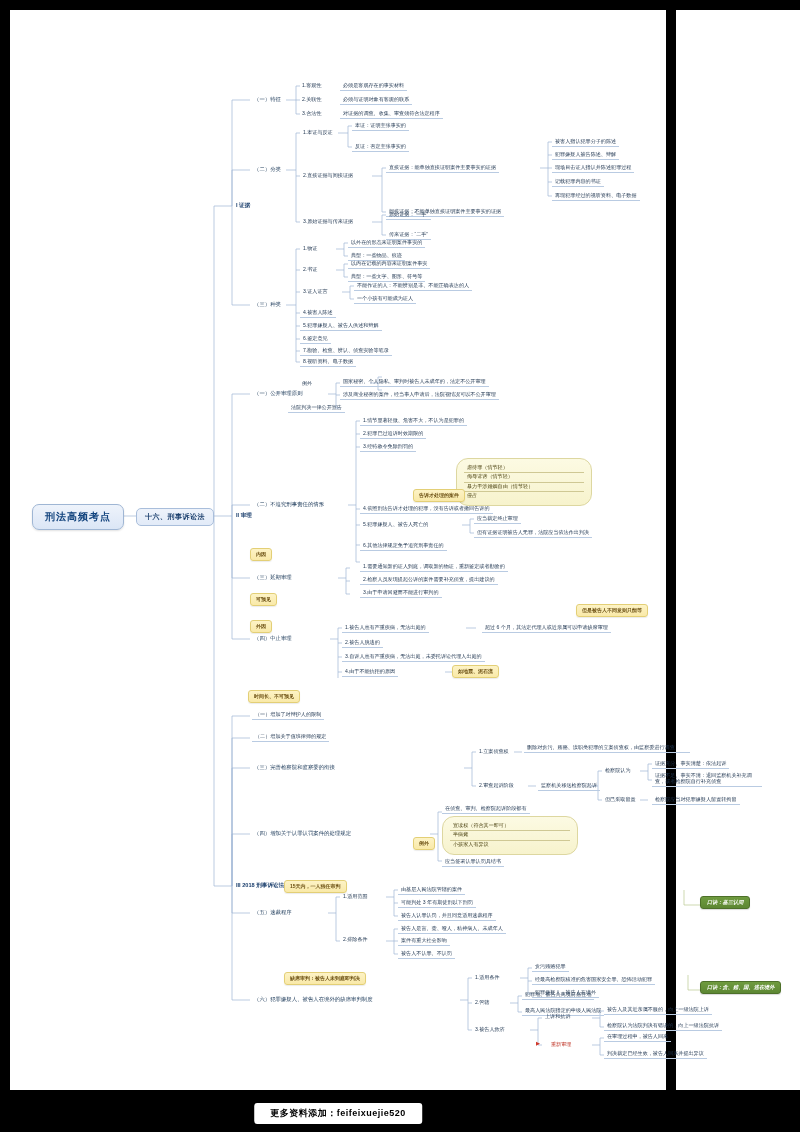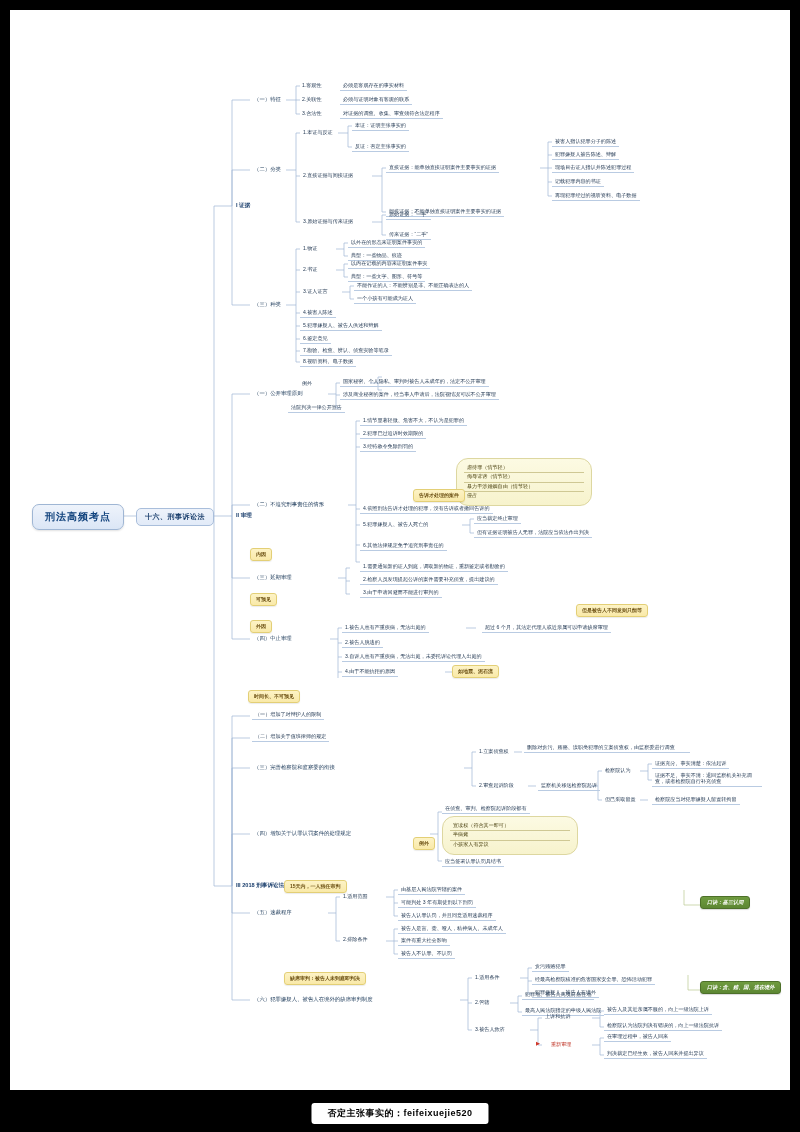--- a/index.html
+++ b/index.html
@@ -1,21 +1,21 @@
 <!DOCTYPE html>
 <html><head>
 <meta charset="utf-8">
 <style>
   html,body{margin:0;padding:0;}
   body{
     width:800px;height:1132px;background:#ffffff;
     font-family:"Liberation Sans","DejaVu Sans",sans-serif;
     font-size:5.2px;color:#1a1a1a;position:relative;overflow:hidden;
   }
-  #canvas{position:absolute;left:0;top:0;width:800px;height:1132px;}
+  #canvas{position:absolute;left:0;top:0;width:676px;height:1132px;}
   svg.lines{position:absolute;left:0;top:0;width:800px;height:1132px;pointer-events:none;}
 
   
   .n{position:absolute;white-space:nowrap;line-height:1.15;}
 
   
   .root{
     background:linear-gradient(#eef3fb,#dbe6f6);
     border:1px solid #9fb6d4;border-radius:7px;
     color:#13447e;font-weight:bold;font-size:10px;
@@ -297,14 +297,14 @@
   <div class="n leaf nb" style="left:472px;top:1026px;">3.被告人救济</div>
   <div class="n leaf nb" style="left:542px;top:1013px;">上诉和抗诉</div>
   <div class="n leaf" style="left:604px;top:1006px;">被告人及其近亲属不服的，向上一级法院上诉</div>
   <div class="n leaf" style="left:604px;top:1022px;">检察院认为法院判决有错误的，向上一级法院抗诉</div>
   <div class="n" style="left:536px;top:1041px;"><span class="flag">▶</span></div>
   <div class="n leaf nb" style="left:548px;top:1041px;color:#c0392b;">重新审理</div>
   <div class="n leaf" style="left:604px;top:1033px;">在审理过程中，被告人回来</div>
   <div class="n leaf" style="left:604px;top:1050px;">判决裁定已经生效，被告人回来并提出异议</div>
 
   <div class="footer"></div>
-  <div class="foot-chip">否定主张事实的：feifeixuejie520</div>
+  <div class="foot-chip">更多资料添加：feifeixuejie520</div>
 </div>
 
 </body></html>

